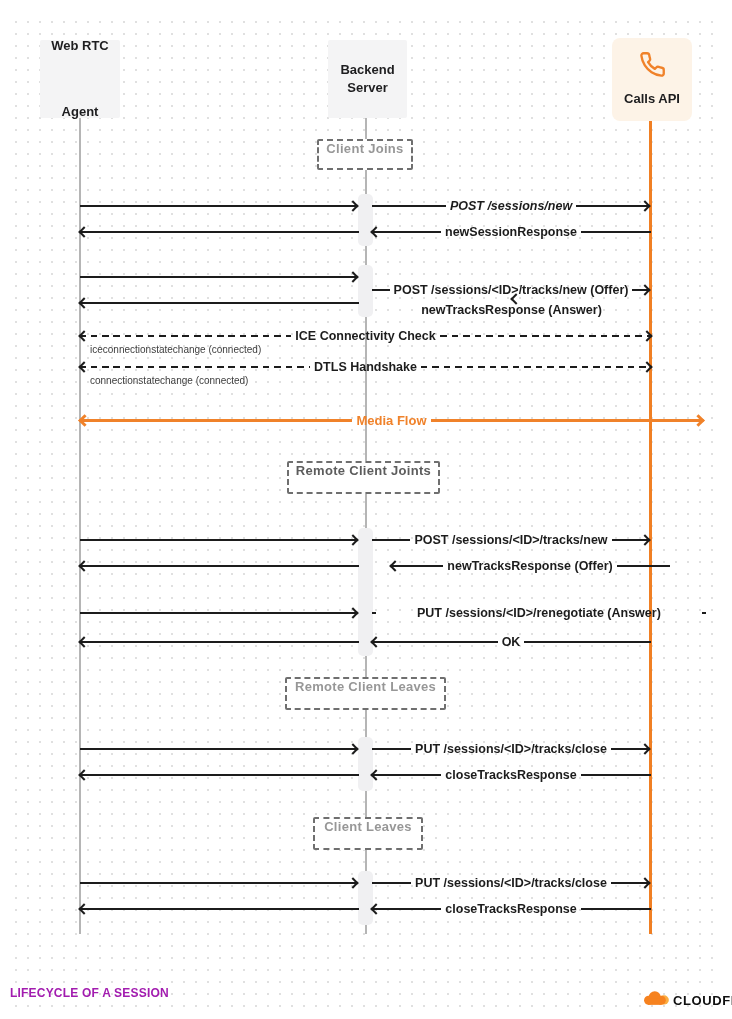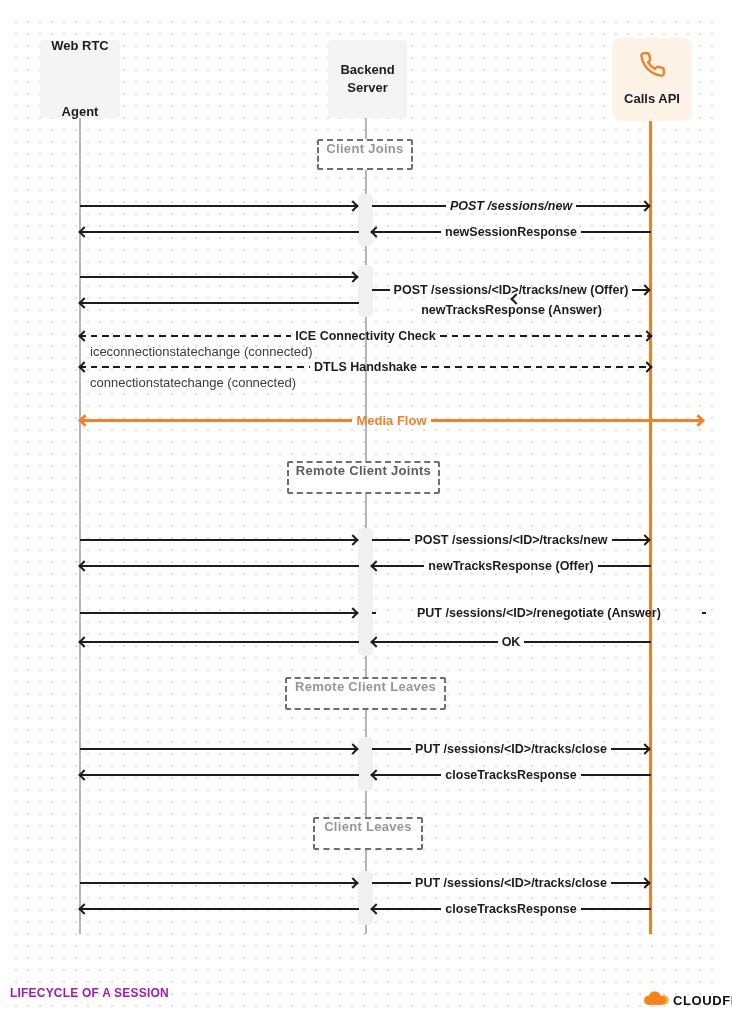--- a/index.html
+++ b/index.html
@@ -29,21 +29,21 @@
   .dashln { height:2.5px; flex:1; min-width:6px;
     background:repeating-linear-gradient(90deg,#1c1c1c 0 6.5px,transparent 6.5px 11.5px); }
   .lbl { font-weight:700; font-size:12.5px; color:#1c1c1c; padding:0 4px; white-space:nowrap; }
   .chev { width:8px; height:8px; border-top:2.5px solid #1c1c1c; border-right:2.5px solid #1c1c1c; flex:none; }
   .chev.r { transform:rotate(45deg); margin-left:-9px; }
   .chev.l { transform:rotate(-135deg); margin-right:-9px; }
   .seg.orange .ln { background:#f0822a; height:3px; }
   .seg.orange .lbl { color:#f0822a; font-size:13px; }
   .seg.orange .chev { border-color:#f0822a; width:9px; height:9px; border-width:3px; }
 
-  .note { position:absolute; font-size:13px; color:#3d3d3d; z-index:3; white-space:nowrap; }
+  .note { position:absolute; font-size:10px; color:#3d3d3d; z-index:3; white-space:nowrap; }
 
   
   .group { position:absolute; display:flex; justify-content:center;
     border:2px dashed #6f6f6f; background:#ffffff; border-radius:2px;
     font-weight:700; font-size:13px; color:#979797; letter-spacing:0.3px; z-index:5; white-space:nowrap; }
   .group.dark { color:#5c5c5c; }
 
   
   .title { position:absolute; left:10px; top:986px; font-weight:700; font-size:12px; color:#a21caf; letter-spacing:0.2px; z-index:6; }
   .logo { position:absolute; left:641px; top:989px; display:flex; align-items:center; gap:3px; z-index:6; }
@@ -169,21 +169,21 @@
     <i class="ln"></i>
       <i class="chev r"></i>
   </div>
   <div class="seg" style="left:372px;top:532px;width:277px;">
     <i class="ln"></i>
     <b class="lbl">POST /sessions/&lt;ID&gt;/tracks/new</b>
     <i class="ln"></i>
       <i class="chev r"></i>
   </div>
 
-  <div class="seg" style="left:372px;top:558px;width:279px;">
+  <div class="seg" style="left:391px;top:558px;width:279px;">
     <i class="chev l"></i>
       <i class="ln"></i>
     <b class="lbl">newTracksResponse (Offer)</b>
     <i class="ln"></i>
   </div>
   <div class="seg" style="left:80px;top:558px;width:279px;">
     <i class="chev l"></i>
       <i class="ln"></i>
   </div>
 

